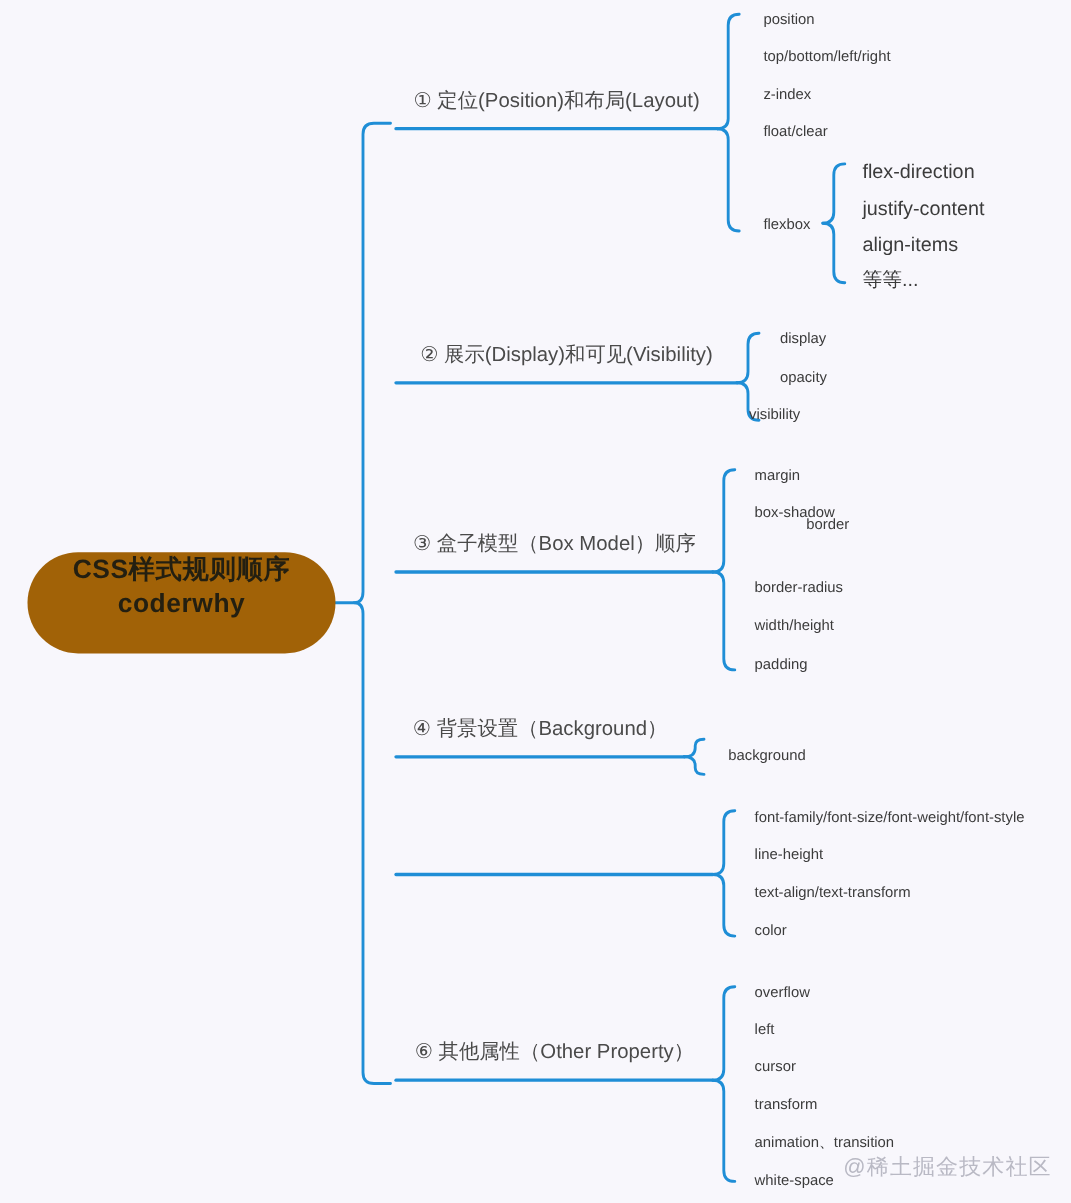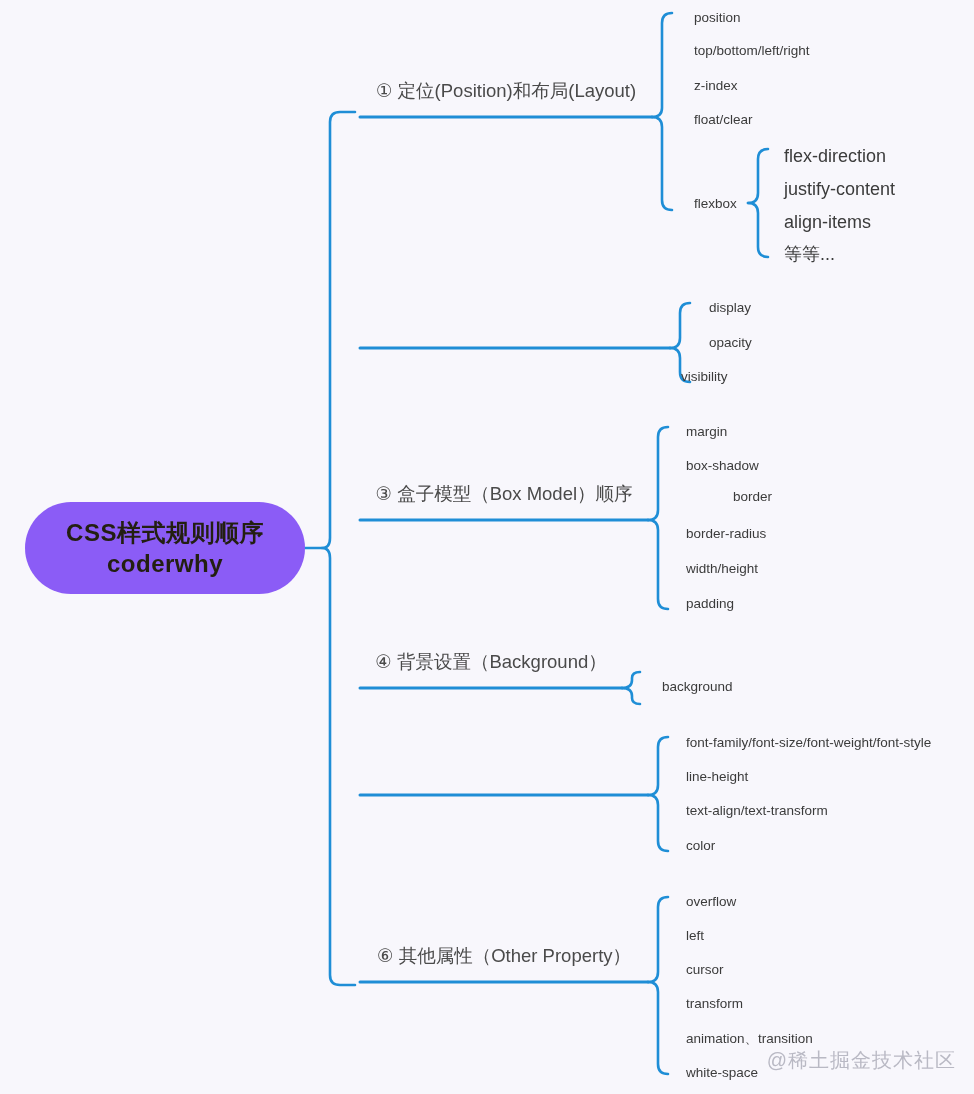--- a/index.html
+++ b/index.html
@@ -11,24 +11,24 @@
     position:relative;
   }
   #canvas{position:absolute;inset:0;width:974px;height:1094px;}
   svg.wires{position:absolute;left:0;top:0;width:974px;height:1094px;pointer-events:none;}
 
   
   .root-node{
     position:absolute;
     left:25px;top:502px;
     width:280px;height:92px;
-    background:#8b5cf6;
+    background:#a16207;
     border-radius:46px;
     display:flex;flex-direction:column;
-    align-items:center;justify-content:center;
+    align-items:center;justify-content:flex-start;
     color:#231f11;
     font-size:24px;
     font-weight:bold;
     line-height:1.3;
     letter-spacing:.5px;
   }
   .root-line2{font-size:24px;font-weight:bold;}
 
   
   .branch{
@@ -115,20 +115,23 @@
   </svg>
 
   <div class="root-node">
     <span>CSS样式规则顺序</span>
     <span class="root-line2">coderwhy</span>
   </div>
 
   <div class="branch" style="left:360px;top:78px;width:292px;">
     <span class="btext">① 定位(Position)和布局(Layout)</span>
   </div>
+  <div class="branch" style="left:360px;top:309px;width:310px;">
+    <span class="btext">② 展示(Display)和可见(Visibility)</span>
+  </div>
   <div class="branch" style="left:360px;top:481px;width:288px;">
     <span class="btext">③ 盒子模型（Box Model）顺序</span>
   </div>
   <div class="branch" style="left:360px;top:649px;width:262px;">
     <span class="btext">④ 背景设置（Background）</span>
   </div>
   <div class="branch" style="left:360px;top:943px;width:288px;text-align:center;">
     <span class="btext">⑥ 其他属性（Other Property）</span>
   </div>
 
@@ -142,21 +145,21 @@
   <div class="leaf lv3" style="left:784px;top:180px;">justify-content</div>
   <div class="leaf lv3" style="left:784px;top:213px;">align-items</div>
   <div class="leaf lv3" style="left:784px;top:245px;">等等...</div>
 
   <div class="leaf" style="left:709px;top:301px;">display</div>
   <div class="leaf" style="left:709px;top:336px;">opacity</div>
   <div class="leaf" style="left:681px;top:370px;">visibility</div>
 
   <div class="leaf" style="left:686px;top:425px;">margin</div>
   <div class="leaf" style="left:686px;top:459px;">box-shadow</div>
-  <div class="leaf" style="left:686px;top:490px;padding-left:47px;">border</div>
+  <div class="leaf" style="left:686px;top:470px;padding-left:47px;">border</div>
   <div class="leaf" style="left:686px;top:527px;">border-radius</div>
   <div class="leaf" style="left:686px;top:562px;">width/height</div>
   <div class="leaf" style="left:686px;top:597px;">padding</div>
 
   <div class="leaf" style="left:662px;top:680px;">background</div>
 
   <div class="leaf" style="left:686px;top:736px;">font-family/font-size/font-weight/font-style</div>
   <div class="leaf" style="left:686px;top:770px;">line-height</div>
   <div class="leaf" style="left:686px;top:804px;">text-align/text-transform</div>
   <div class="leaf" style="left:686px;top:839px;">color</div>

